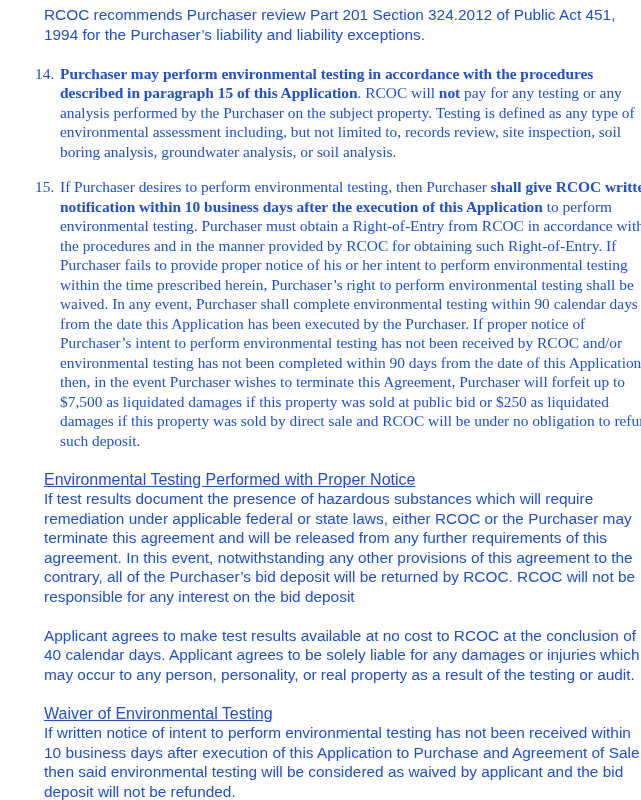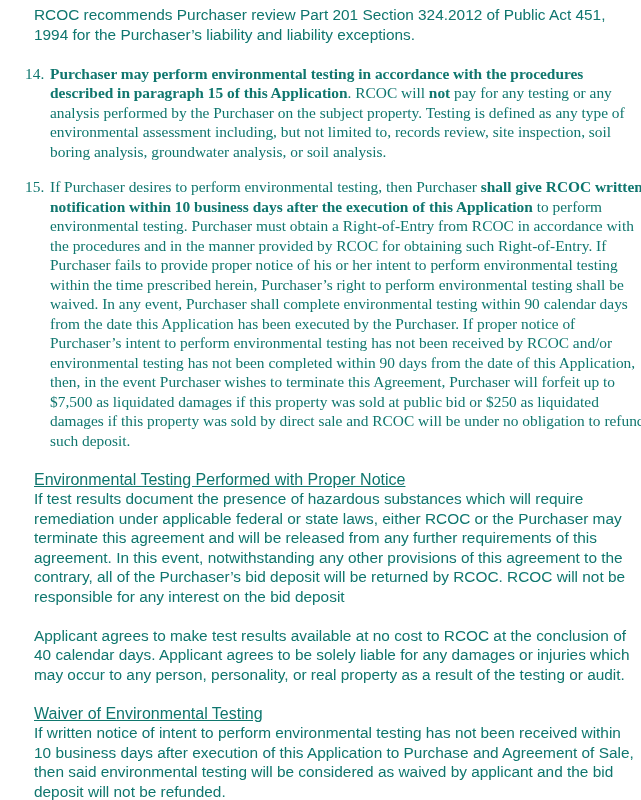--- a/index.html
+++ b/index.html
@@ -7,22 +7,22 @@
     margin: 0;
     padding: 0;
     width: 641px;
     height: 800px;
     background: #ffffff;
     overflow: hidden;
   }
   .doc {
     width: 641px;
     height: 800px;
-    padding: 5px 8px 0 34px;
-    color: #0f766e;
+    padding: 5px 8px 0 44px;
+    color: #1d4ed8;
     font-family: "Liberation Sans", "DejaVu Sans", sans-serif;
     font-size: 15.4px;
     line-height: 19.5px;
     -webkit-font-smoothing: antialiased;
   }
   .para {
     margin: 0;
     width: 600px;
   }
   .para.gap-after { margin-bottom: 19.5px; }

